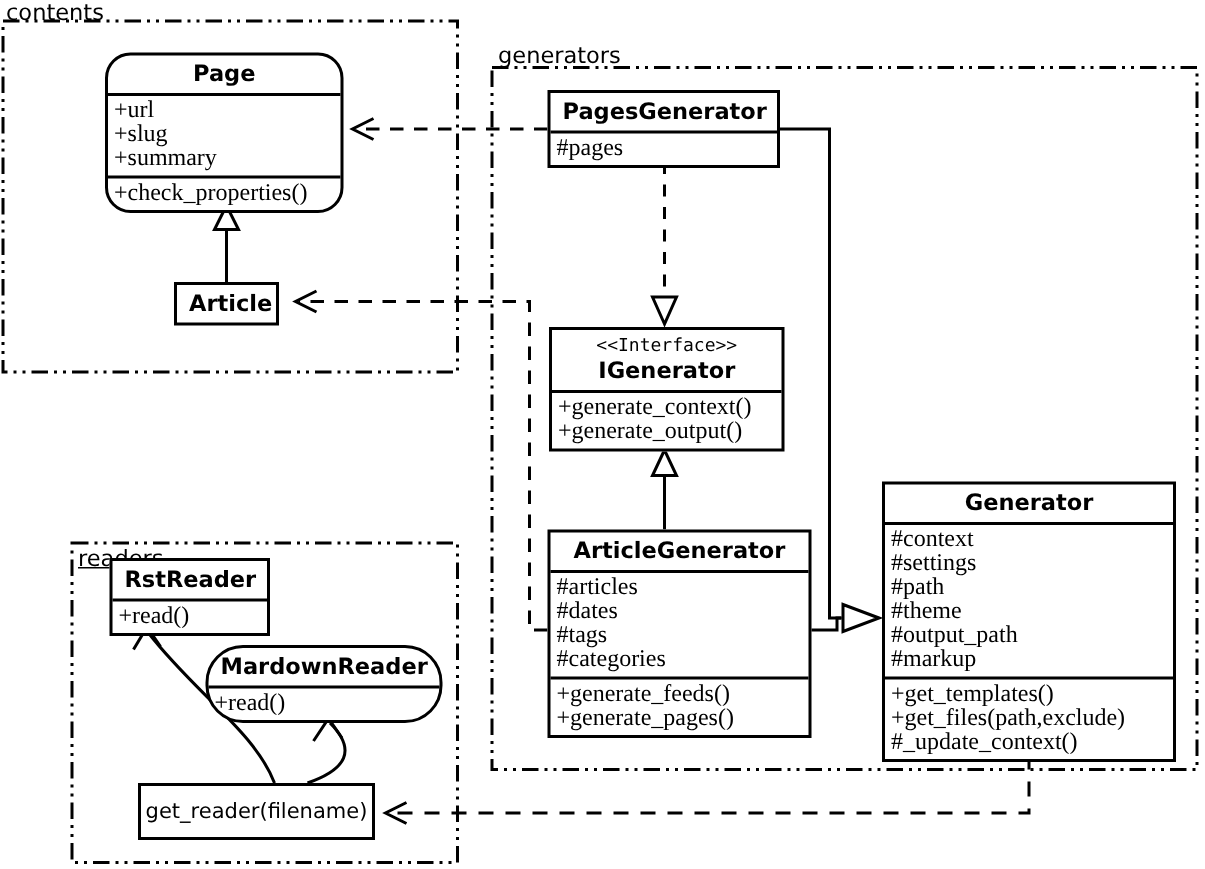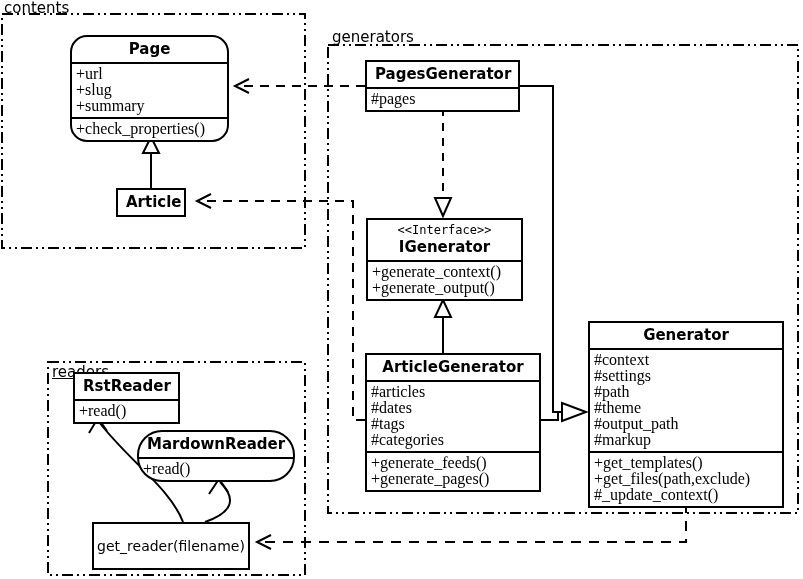--- a/index.html
+++ b/index.html
@@ -171,17 +171,17 @@
     </div>
   </div>
 
   <div class="uml-class" style="left:137px; top:430px; width:158px;border-radius:25px;">
     <div class="uml-title">MardownReader</div>
     <div class="uml-section">
       <div class="uml-member">+read()</div>
     </div>
   </div>
 
-  <div class="uml-simple" style="left:92px; top:522px; width:158px; height:48px;">
+  <div class="uml-simple" style="left:92px; top:522px; width:158px; height:38px;">
     <span>get_reader(filename)</span>
   </div>
 
 </div>
 
 </body></html>

